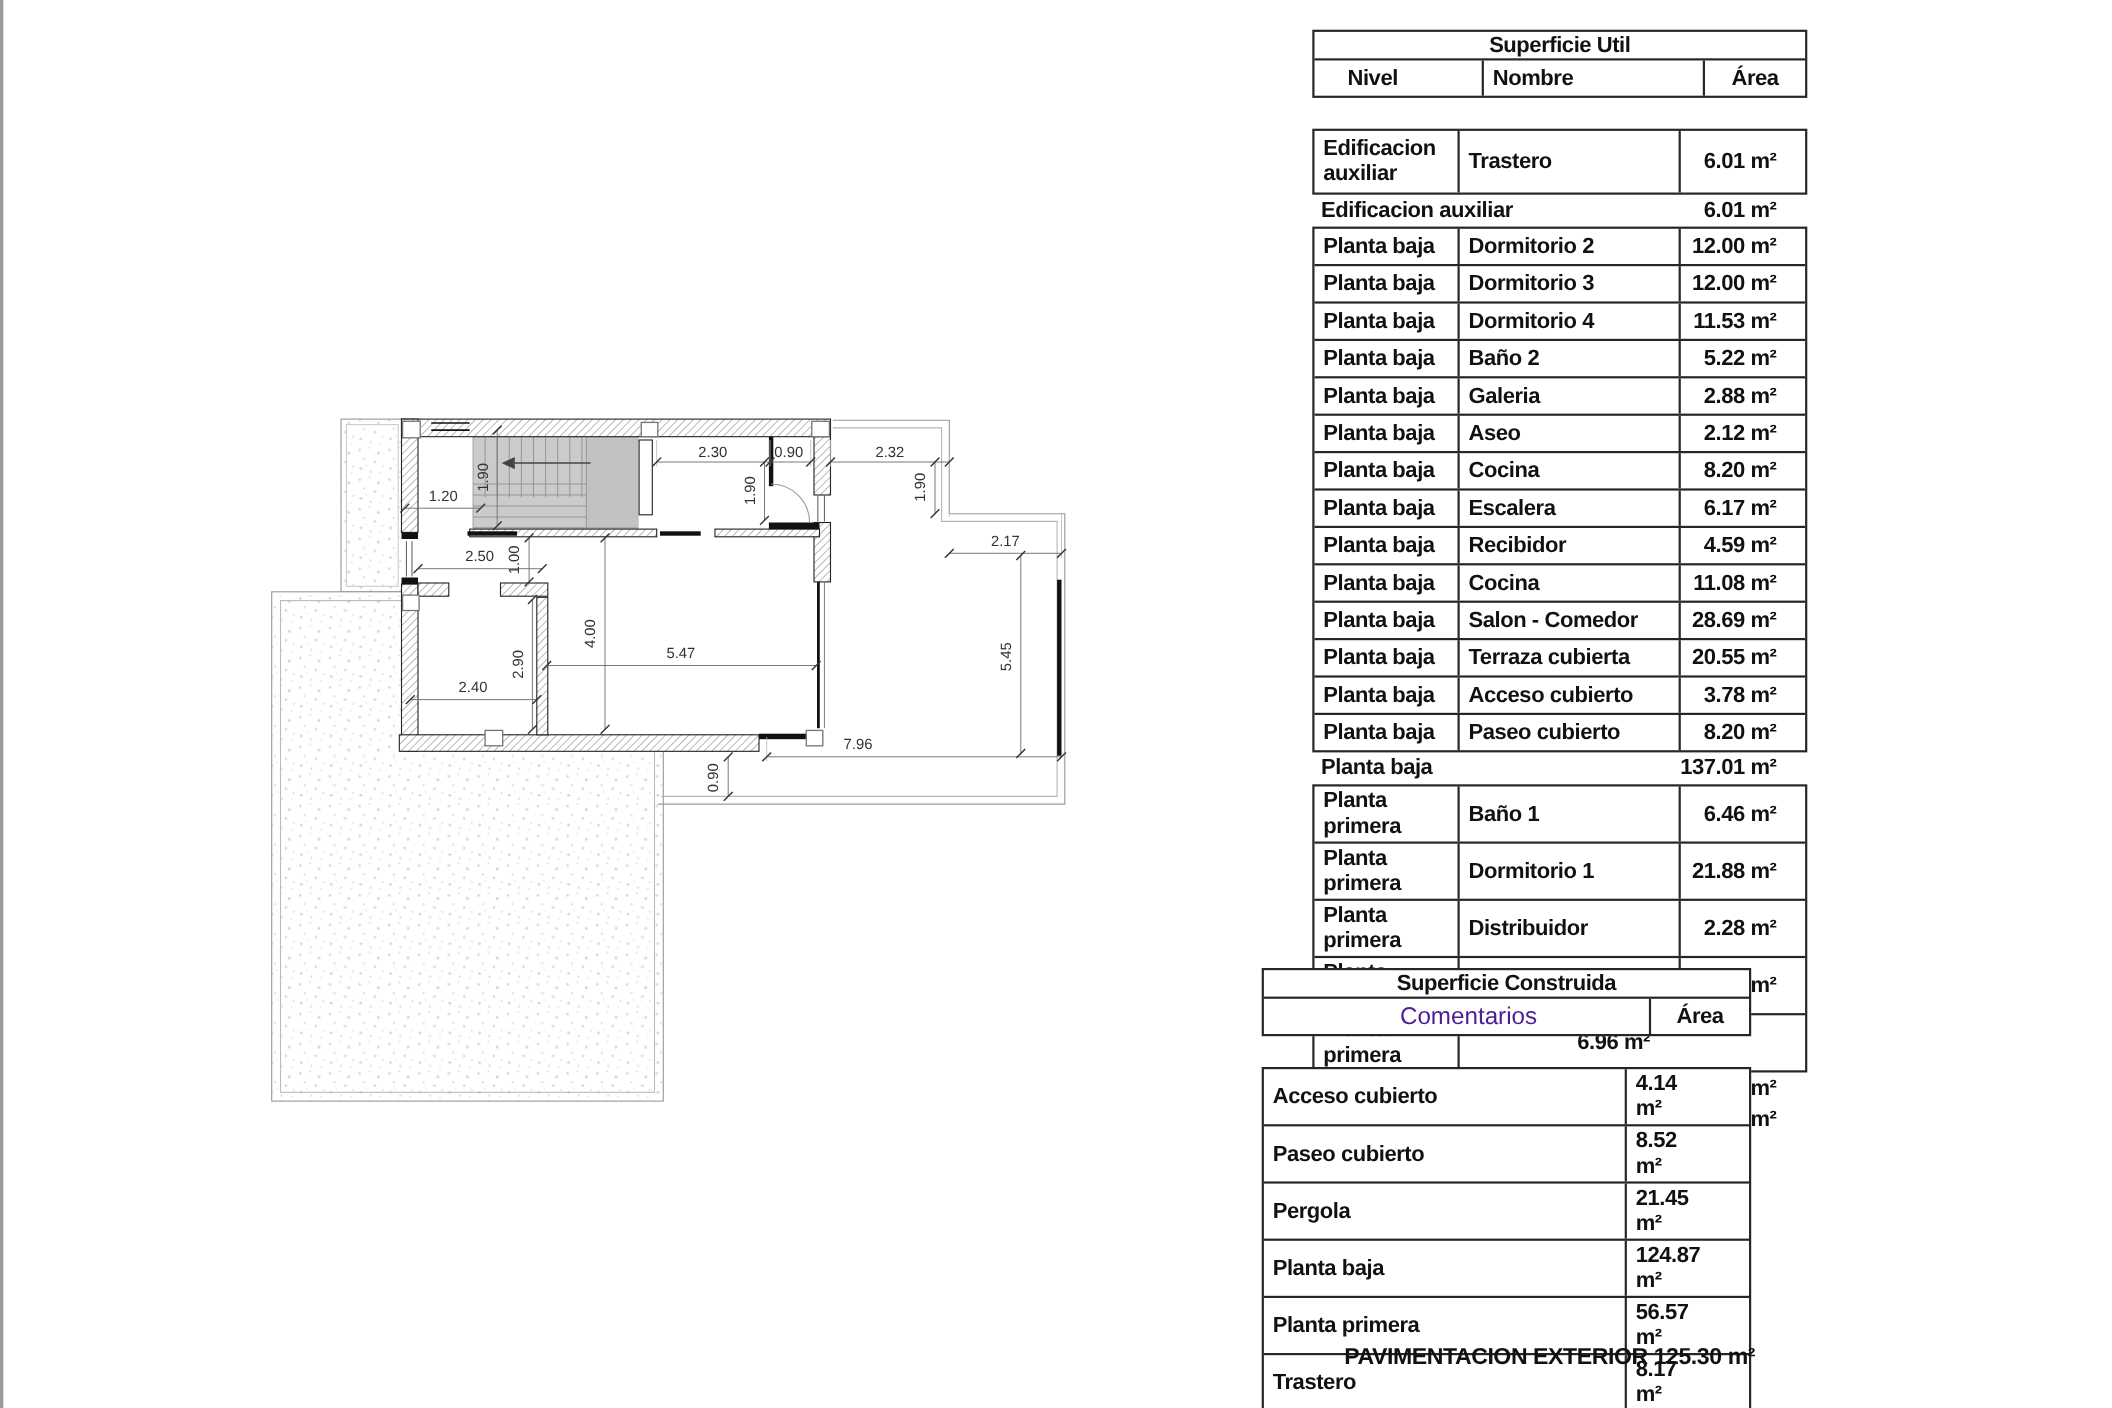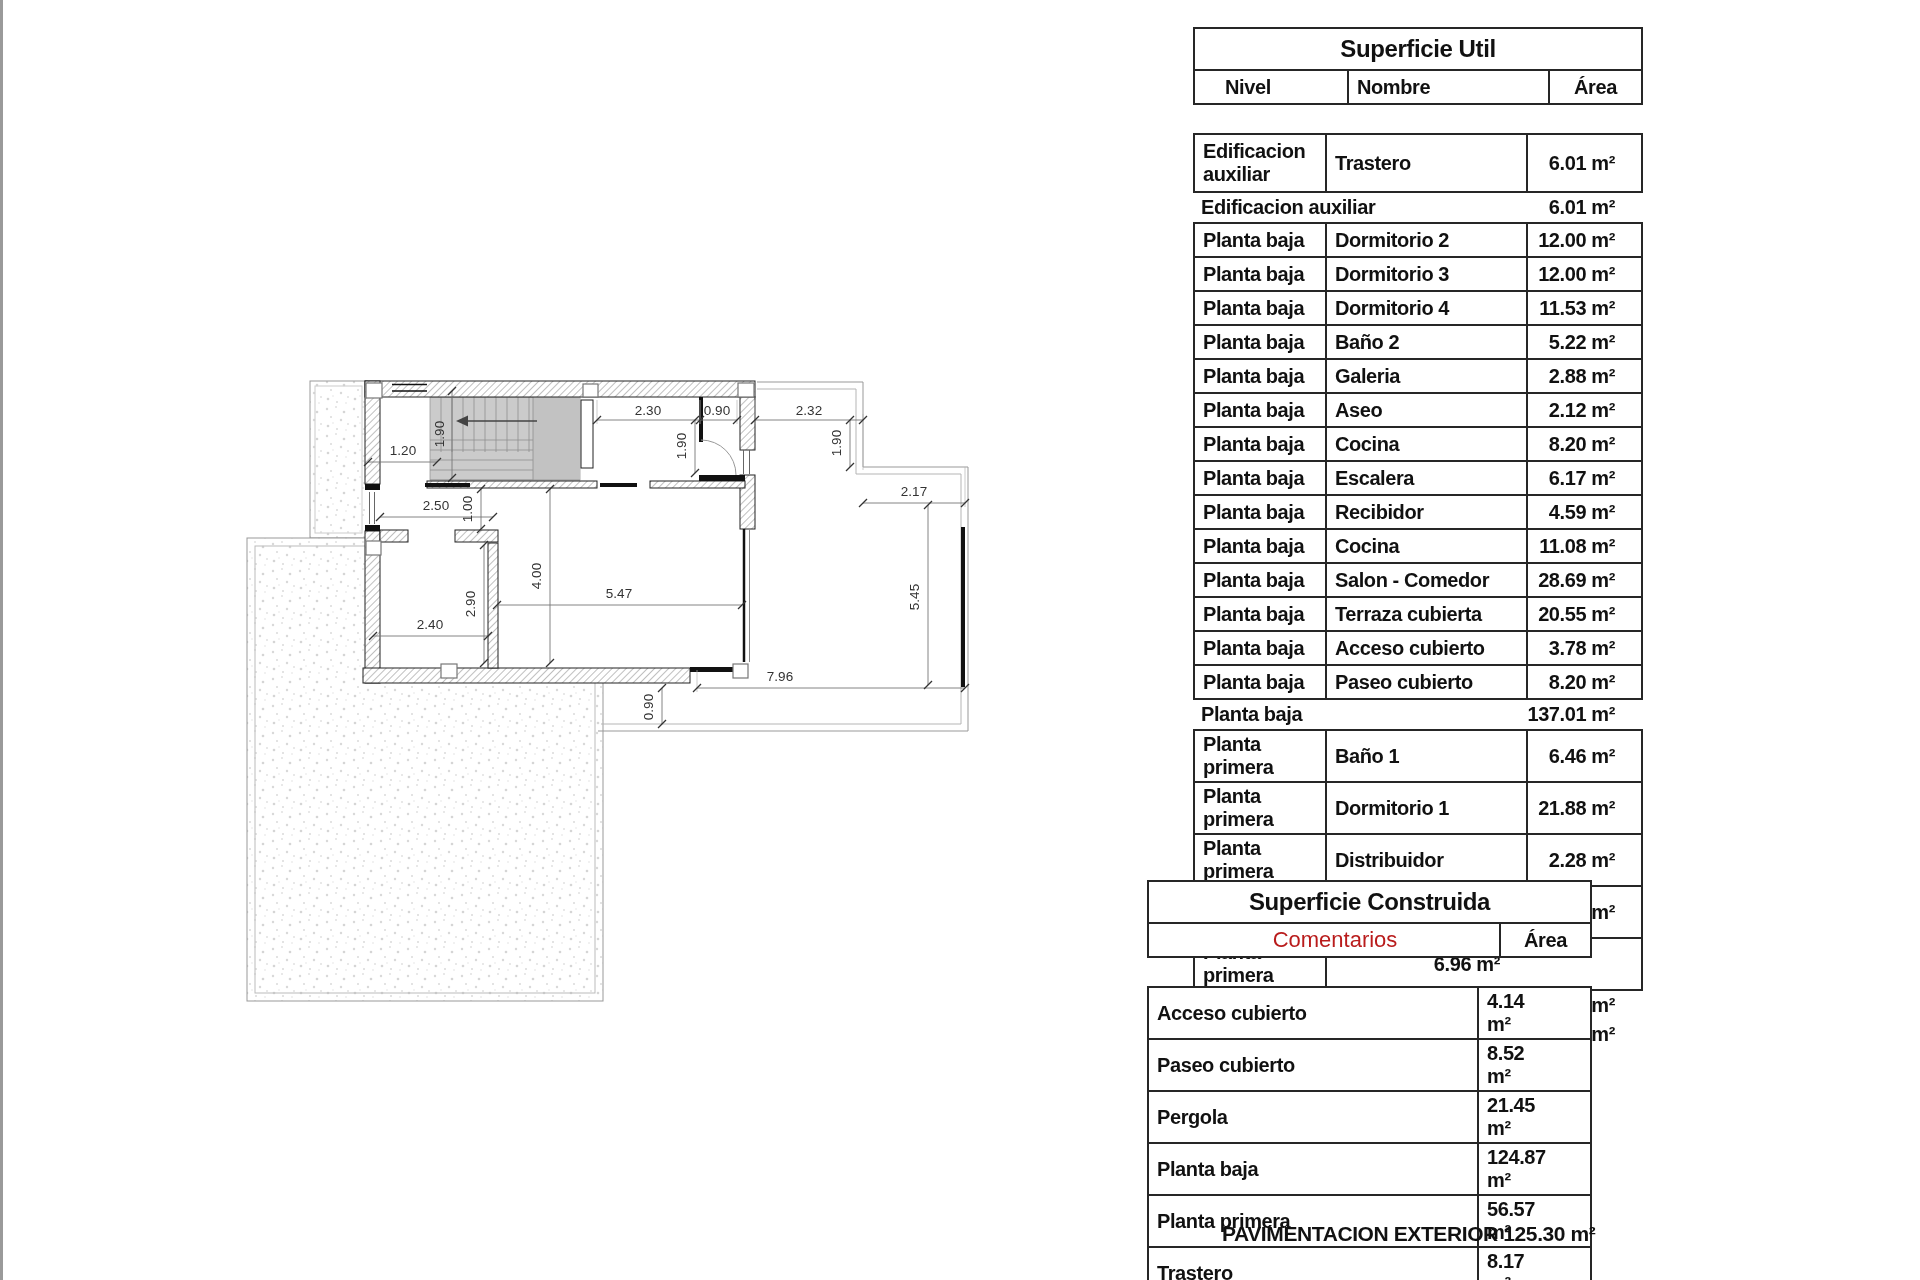--- a/index.html
+++ b/index.html
@@ -3,31 +3,31 @@
 <meta charset="utf-8">
 <style>
   html,body{margin:0;padding:0;}
   body{width:1920px;height:1280px;background:#fff;position:relative;overflow:hidden;
        font-family:"Liberation Sans",sans-serif;color:#111;}
   .abs{position:absolute;}
   #left-edge{left:0;top:0;width:3px;height:1280px;background:#9a9a9a;}
   
   .panel{position:absolute;}
   .box{border:2px solid #262626;background:#fff;}
-  .title-row{height:40px;display:flex;align-items:center;justify-content:center;
-             font-size:24px;font-weight:700;letter-spacing:-.4px;}
+  .title-row{height:24px;display:flex;align-items:center;justify-content:center;
+             font-size:20px;font-weight:700;letter-spacing:-.4px;}
   .hrow{border-top:2px solid #262626;display:grid;padding-left:22px;}
   .g3{grid-template-columns:130px 201px 1fr;}
   .g2{grid-template-columns:328px 1fr;}
   .cell{padding:2px 8px;display:flex;align-items:center;font-size:20px;font-weight:700;
         letter-spacing:-.4px;min-height:28px;}
   .cell.v{border-left:2px solid #262626;}
   .cell.area{justify-content:flex-end;padding-right:26px;}
   .cell.hc{justify-content:center;padding-right:8px;}
-  .cell.reg{font-weight:400;letter-spacing:0;font-size:22px;justify-content:center;color:#b91c1c;}
+  .cell.reg{font-weight:400;letter-spacing:0;font-size:22px;justify-content:center;color:#4c1d95;}
   .drow{display:grid;}
   .drow + .drow{border-top:2px solid #262626;}
   .aux .cell{min-height:52px;}
   .srow{display:flex;justify-content:space-between;align-items:center;min-height:29px;
         padding:0 28px 0 8px;font-size:20px;font-weight:700;letter-spacing:-.4px;}
   .srow.t2{padding-right:22px;}
   .spacer{height:28px;}
   #footnote{left:1222px;top:1222px;font-size:21px;font-weight:700;letter-spacing:-.4px;}
   .t2 .cell.area{padding-right:40px;}
 </style>

